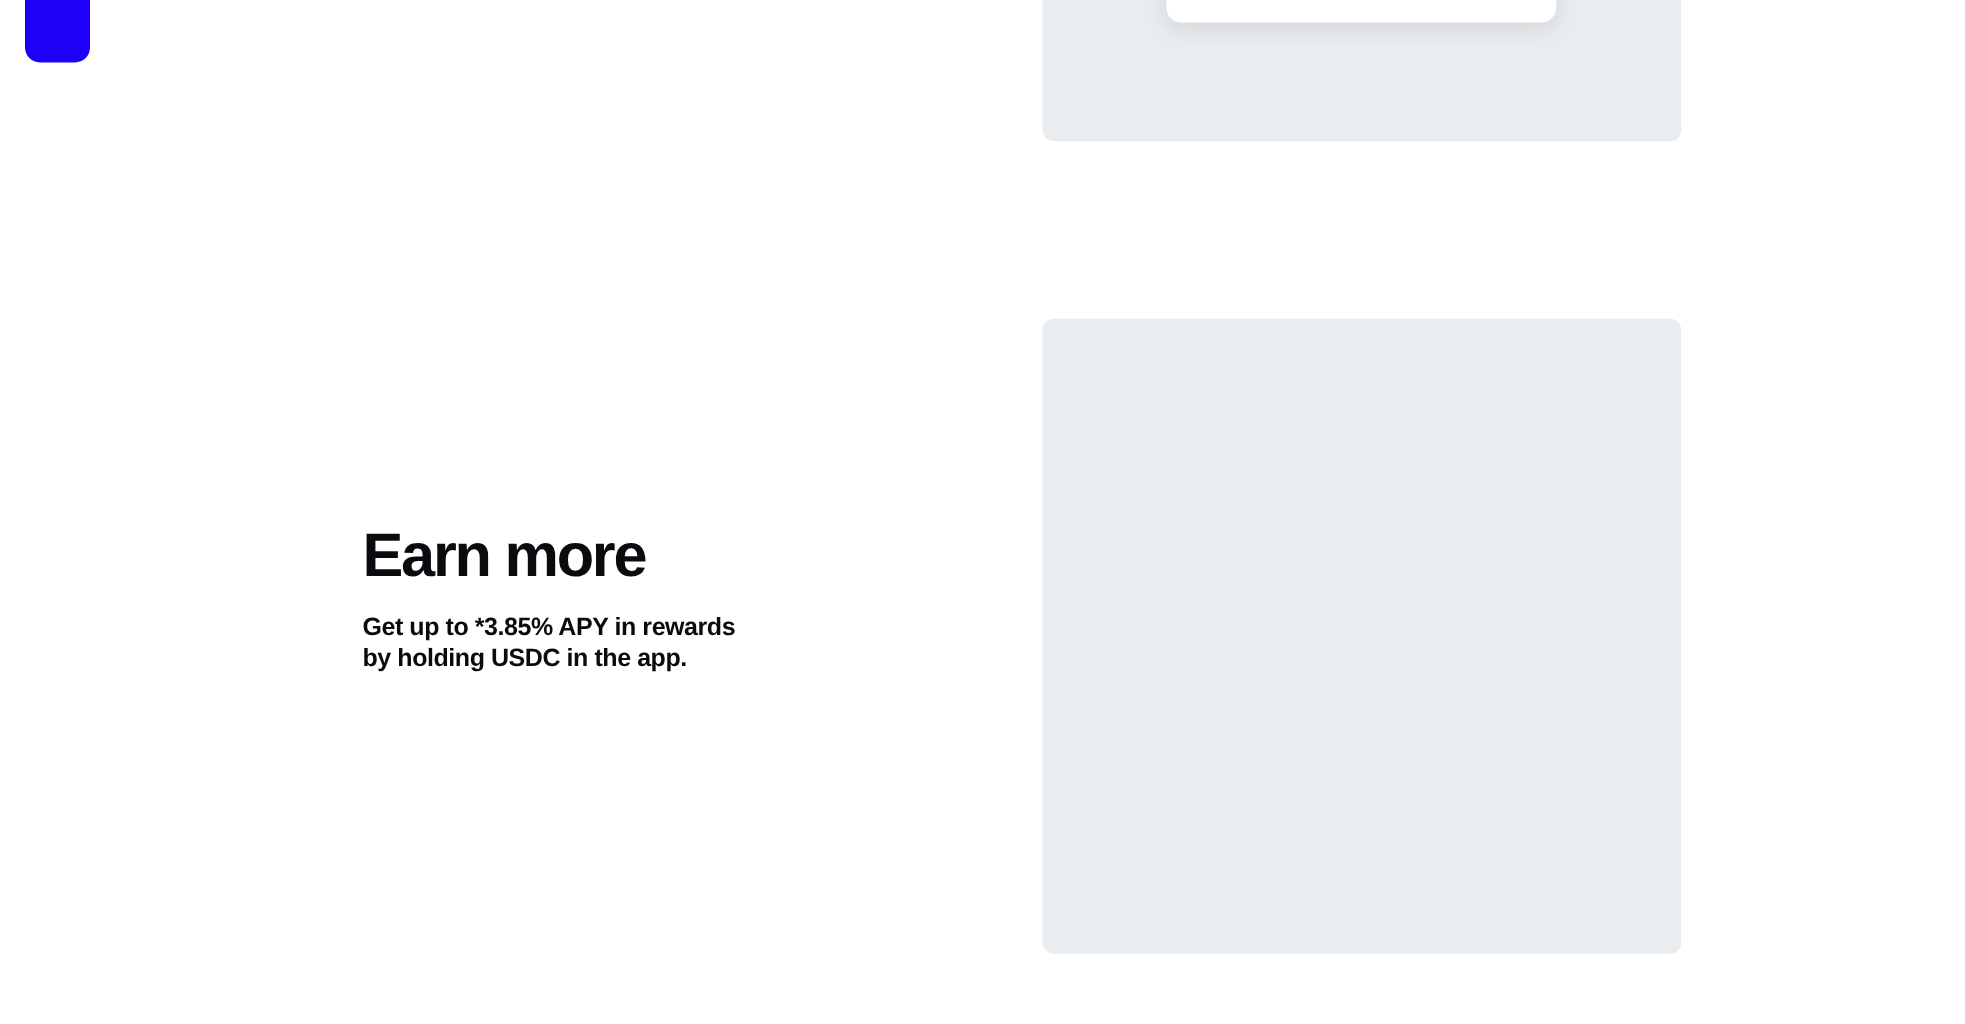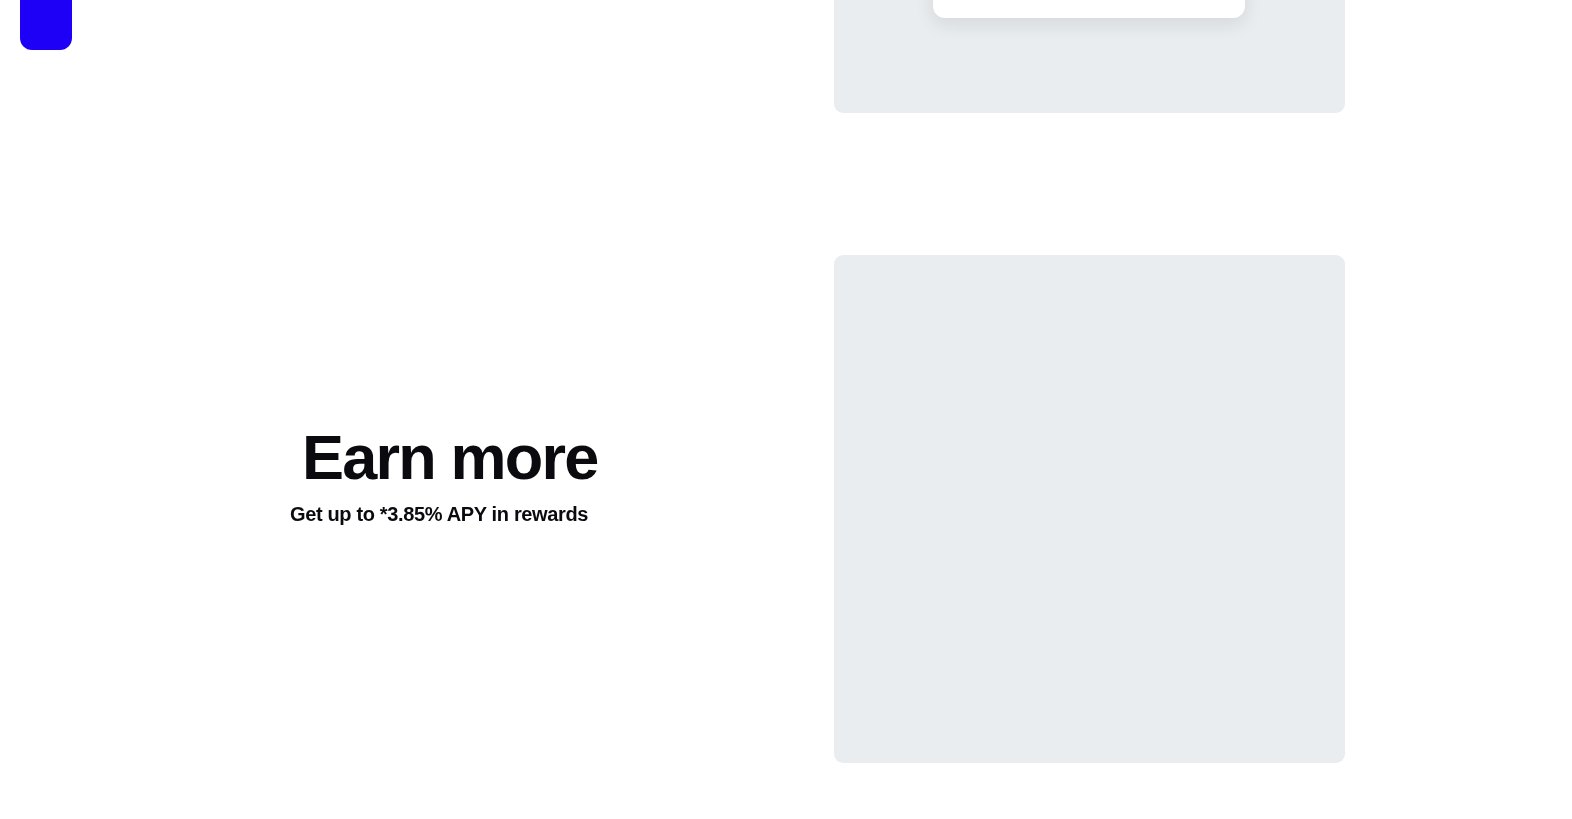--- a/index.html
+++ b/index.html
@@ -65,22 +65,22 @@
   }
 
   
   .copy-block {
     position: absolute;
     left: 290px;
     top: 418px;
     width: 430px;
   }
   .headline {
-    margin: 12px;
-    font-size: 63px;
+    margin: 0;
+    font-size: 49px;
     line-height: 54px;
     font-weight: 700;
     letter-spacing: -1.8px;
     color: #0b0b0f;
   }
   .headline .line { display: block; }
   .subcopy {
     margin: 18px 0 0 0;
     font-size: 20px;
     line-height: 25px;
@@ -105,14 +105,15 @@
 <div class="panel panel-main">
   
 </div>
 
 <div class="copy-block">
   <h1 class="headline">
     <span class="line">Earn more</span>
   </h1>
   <p class="subcopy">
     <span class="line">Get up to *3.85% APY in rewards</span>
+    <span class="line">by holding USDC in the app.</span>
   </p>
 </div>
 
 </body></html>

